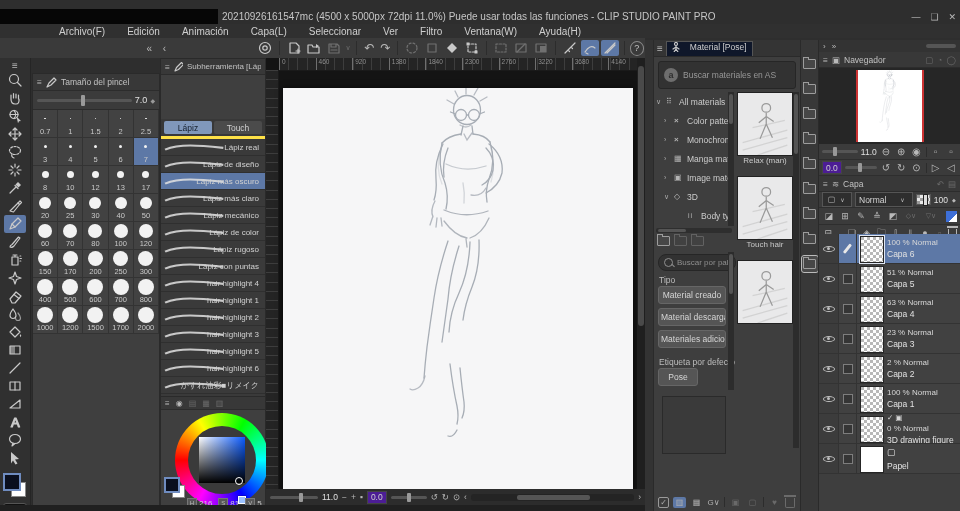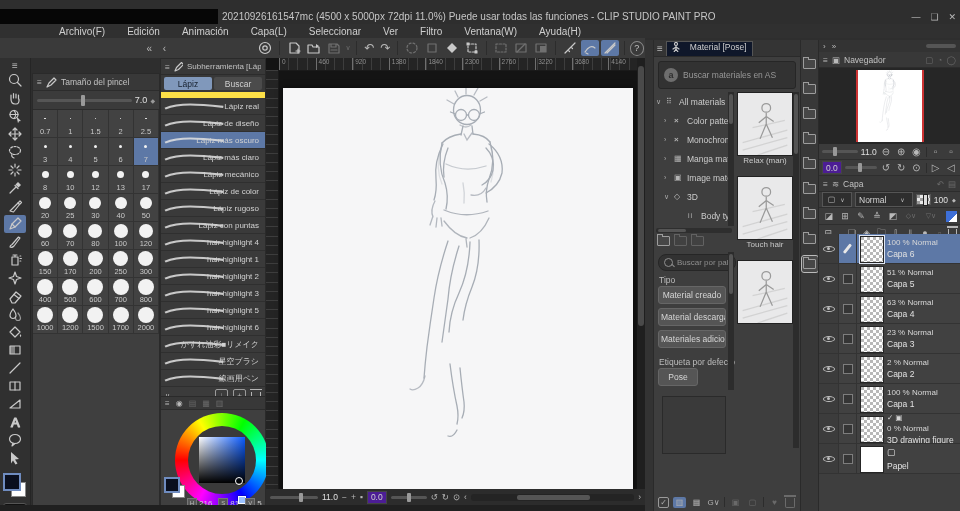--- a/index.html
+++ b/index.html
@@ -51,21 +51,21 @@
   .dot{background:#f2f2f2;border-radius:50%;width:2px;height:2px;}
   .num{font-size:7.5px;color:#c9c9c9;line-height:10px;}
   .bgrid .cell:nth-child(-n+5) .dot{width:1.5px;height:1.5px;}
   .bgrid .cell:nth-child(n+6):nth-child(-n+10) .dot{width:3px;height:3px;}
   .bgrid .cell:nth-child(n+11):nth-child(-n+15) .dot{width:7px;height:7px;}
   .bgrid .cell:nth-child(n+16):nth-child(-n+20) .dot{width:12px;height:12px;}
   .bgrid .cell:nth-child(n+21):nth-child(-n+25) .dot{width:14px;height:14px;}
   .bgrid .cell:nth-child(n+26):nth-child(-n+30) .dot{width:15px;height:15px;}
   .bgrid .cell:nth-child(n+31) .dot{width:16px;height:16px;}
   
-  .sttabs{display:flex;gap:2px;padding:2px 3px;background:#383838;border-bottom:6px solid #fde047;}
+  .sttabs{display:flex;gap:2px;padding:2px 3px;background:#383838;border-bottom:3px solid #fde047;margin-top:44px;}
   .sttab{flex:1;height:13px;background:#4b4b4b;border-radius:2px;display:flex;align-items:center;justify-content:center;
          font-size:8.5px;color:#cfcfcf;gap:3px;}
   .sttab.active{background:#8098bb;color:#15202e;}
   .stitem{height:16px;background:#3a3a3a;border-bottom:1px solid #2f2f2f;position:relative;display:flex;align-items:center;justify-content:flex-end;padding-right:6px;}
   .stitem .stk{position:absolute;left:2px;top:2px;width:60%;height:12px;}
   .stitem .stk path{stroke:#e2e2e2;stroke-width:2.4;fill:none;opacity:.85;}
   .stlabel{font-size:8px;color:#d2d2d2;position:relative;white-space:nowrap;}
   .stitem.selected{background:#5d78a6;}
   .stfoot{display:flex;justify-content:flex-end;gap:5px;align-items:center;padding:2px 4px;background:#3b3b3b;}
   .mini-ico{width:11px;height:11px;border:1px solid #9b9b9b;border-radius:2px;color:#b5b5b5;font-size:8px;display:flex;align-items:center;justify-content:center;}
@@ -703,21 +703,21 @@
     <div class="phead" style="height:15px;">
       <span class="ico" data-glyph="≡"></span>
       <svg class="toolglyph" width="10" height="10">
           <path d="M1 9 l1.5 -3.5 5 -5 2 2 -5 5 z"></path>
         </svg>
       <span style="white-space:nowrap;overflow:hidden;font-size:8px;">Subherramienta [Lápiz]</span>
     </div>
     <div class="sttabs">
 
     <span class="sttab active">Lápiz</span>
-        <span class="sttab">Buscar</span>
+        <span class="sttab">Touch</span>
       </div>
     <div class="stlist">
 
     <div class="stitem">
         <svg class="stk" viewBox="0 0 60 14" preserveAspectRatio="none">
             <path d="M2 10 C16 3 34 5 58 8"></path>
           </svg>
         <span class="stlabel">Lápiz real</span>
       </div>
         <div class="stitem">

